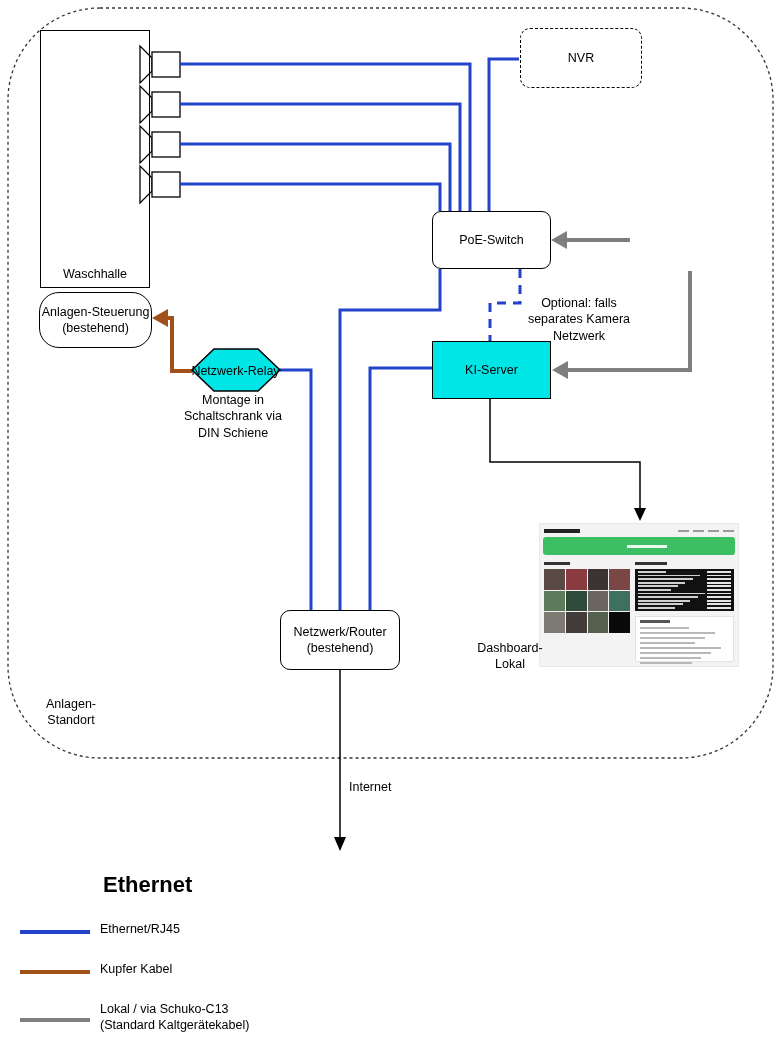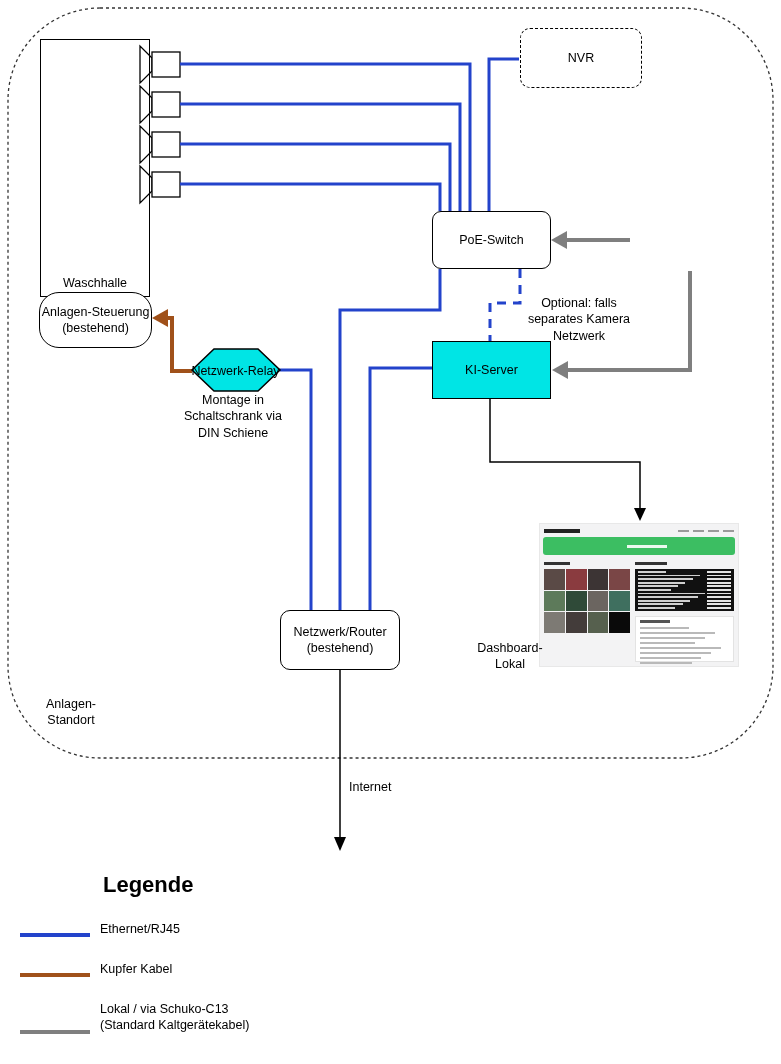--- a/index.html
+++ b/index.html
@@ -34,30 +34,30 @@
   .log-panel{background:#111;height:42px;padding:2px 3px;box-sizing:border-box;
              display:flex;flex-direction:column;justify-content:space-between;}
   .log-row{display:flex;justify-content:space-between;height:1.8px;}
   .log-row .a{height:100%;background:#cfcfcf;}
   .log-row .b{height:100%;width:24px;background:#e4e4e4;}
   .note-card{background:#fff;border:1px solid #e3e3e3;margin-top:5px;height:46px;
              padding:3px 4px;box-sizing:border-box;}
   .note-row{height:1.8px;background:#b9b9b9;margin-bottom:3.2px;}
   
   .legend-title{position:absolute;left:103px;top:872px;font-size:22px;font-weight:bold;z-index:2;}
-  .legend-row{position:absolute;left:20px;display:flex;align-items:flex-end;z-index:2;}
+  .legend-row{position:absolute;left:20px;display:flex;align-items:center;z-index:2;}
   .legend-swatch{width:70px;height:4px;margin-top:6px;margin-right:10px;flex:none;}
   .legend-label{font-size:12.5px;line-height:1.3;}
 </style>
 </head>
 <body>
 
 <div class="canvas">
 
-  <div class="node" style="left:40px;top:30px;width:110px;height:258px;margin-top:9px;">
+  <div class="node" style="left:40px;top:30px;width:110px;height:258px;">
     <span class="lbl" style="left:0;right:0;bottom:5px;position:absolute;">Waschhalle</span>
   </div>
 
   <div class="node" style="left:39px;top:292px;width:113px;height:56px;border-radius:20px;">
     <span>Anlagen-Steuerung</span>
     <span>(bestehend)</span>
   </div>
 
   <div class="node" style="left:432px;top:211px;width:119px;height:58px;border-radius:9px;">
     <span>PoE-Switch</span>
@@ -239,21 +239,21 @@
               <div class="note-row" style="width: 91%;"></div>
               <div class="note-row" style="width: 80%;"></div>
               <div class="note-row" style="width: 69%;"></div>
               <div class="note-row" style="width: 58%;"></div>
             </div>
         </div>
       </div>
     </div>
   </div>
 
-  <div class="legend-title">Legende</div>
+  <div class="legend-title">Ethernet</div>
 
   <div class="legend-row" style="top:921px;">
     <div class="legend-swatch" style="background-color: rgb(35, 67, 203);"></div>
     <div class="legend-label">Ethernet/RJ45</div>
   </div>
 
   <div class="legend-row" style="top:961px;">
     <div class="legend-swatch" style="background-color: rgb(160, 81, 26);"></div>
     <div class="legend-label">Kupfer Kabel</div>
   </div>

